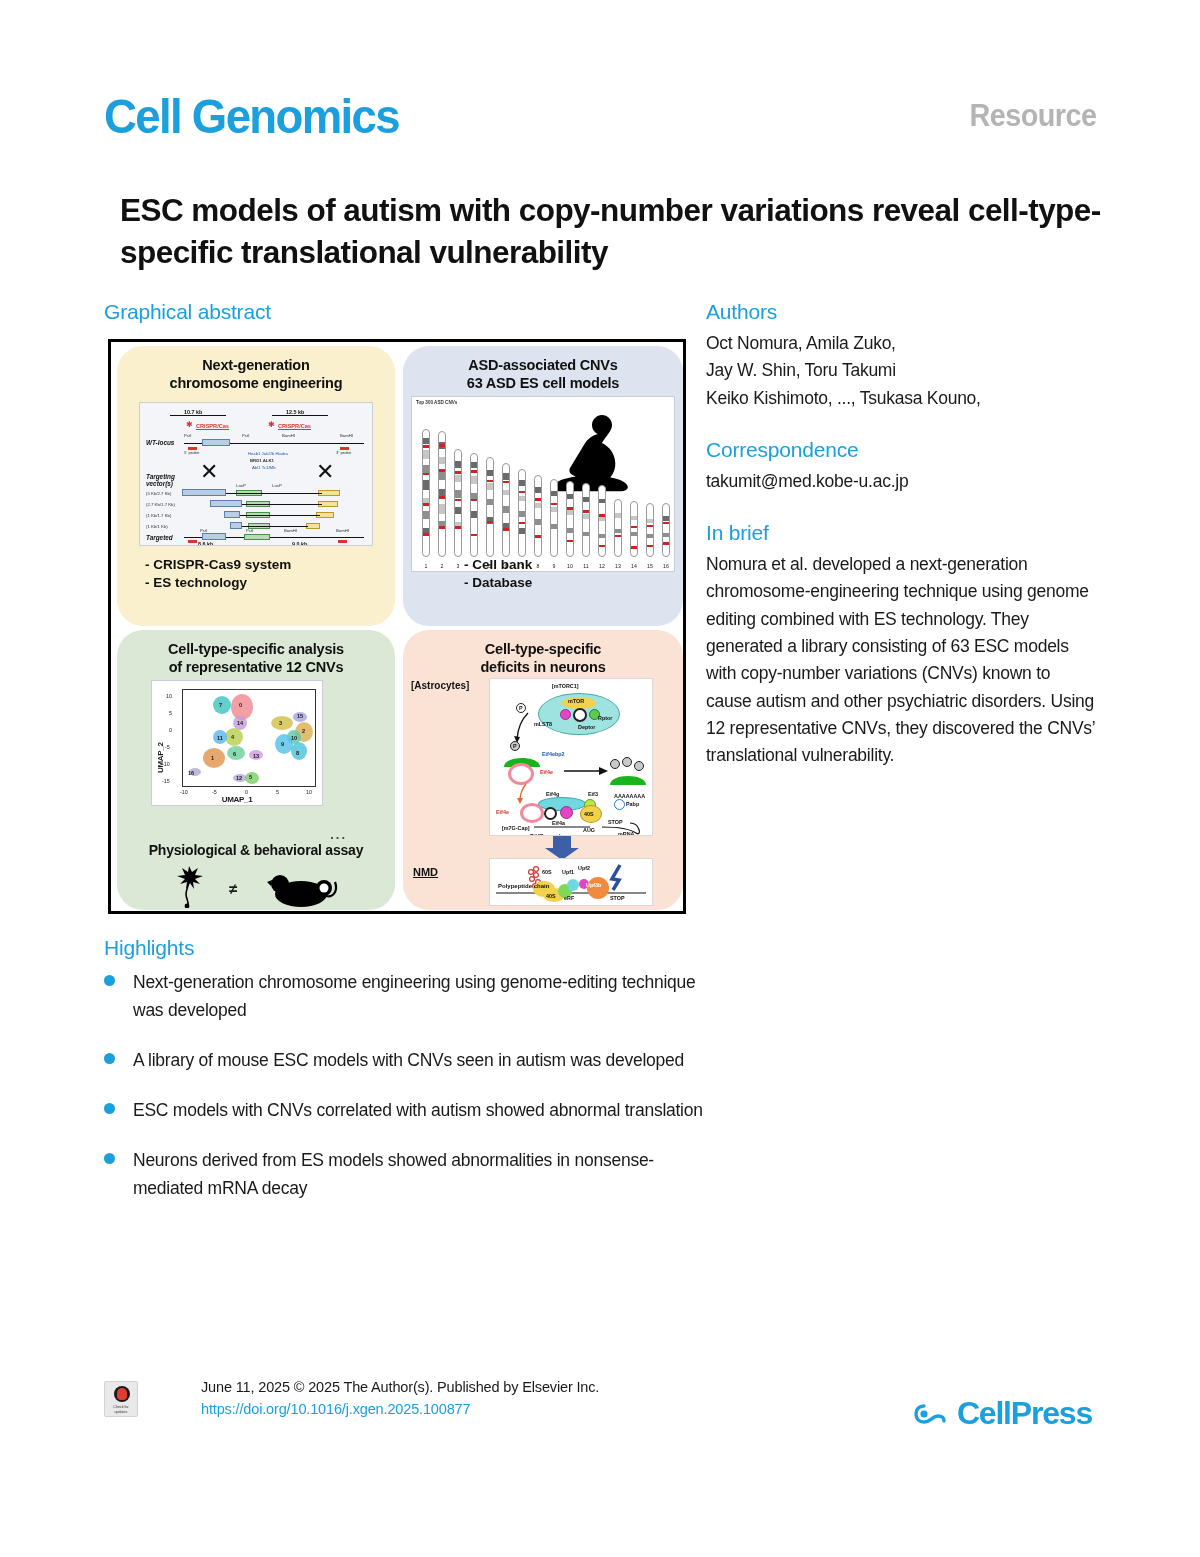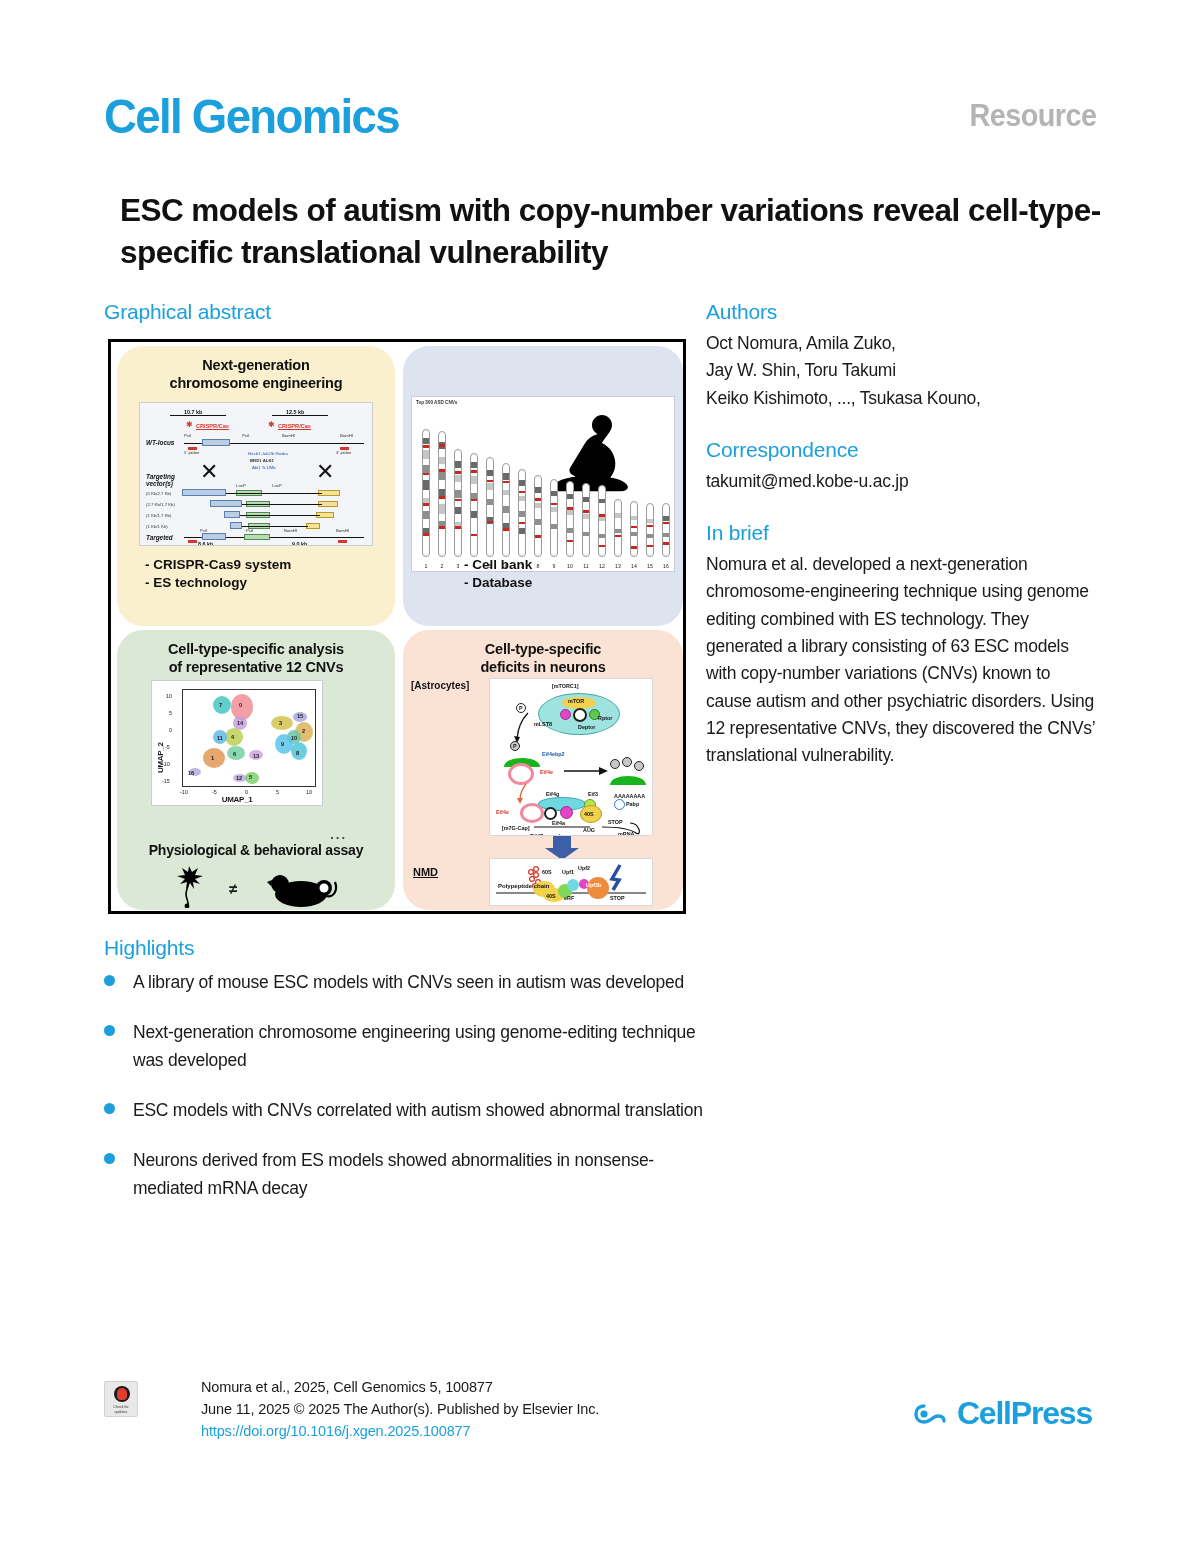--- a/index.html
+++ b/index.html
@@ -254,20 +254,24 @@
           <div class="ce-kb" style="left:152px; top:138px;">9.0 kb</div>
         </div>
 
         <div class="q-bullets" style="position:absolute; left:28px; top:210px;">
           <div>- CRISPR-Cas9 system</div>
           <div>- ES technology</div>
         </div>
       </div>
 
       <div class="quad q-tr">
+        <div class="q-title">
+          <div>ASD-associated CNVs</div>
+          <div>63 ASD ES cell models</div>
+        </div>
 
         <div class="inner-fig ideo-fig">
           <div class="ideo-cap">Top 300 ASD CNVs</div>
 
           <svg class="child" viewBox="0 0 96 86">
             <path fill="#000" d="M62 10c0-5.5-4.5-10-10-10S42 4.5 42 10c0 4 2.4 7.5 5.8 9.1-5.8 1.6-10.6 5.2-13.6 10.3L20 53c-1.3 2.3-.5 5.2 1.8 6.5l4 2.3c-9 .7-17.5 3.6-21.4 7.4-1.8 1.8-2.3 3.6-1.3 5 1 1.5 3.2 2 6 2h62c3.6 0 6-1.2 6.6-3.2.6-2-.8-4.2-3.8-6.1-3.2-2-8-3.6-13.6-4.4 3.4-4.2 5.2-9.3 5-14.6-.3-8.7-5.6-16.3-13.4-19.9C56.6 20.4 62 15.8 62 10z"></path>
             <path fill="#000" d="M26 60l18-6 5 8-20 6z"></path>
           </svg>
 
           <div class="chr" style="left:10px; height:128px;">
@@ -648,25 +652,25 @@
     <div class="gap-b"></div>
     <div class="sec-head">In brief</div>
     <div class="gap-a"></div>
     <div class="brief-txt">Nomura et al. developed a next-generation chromosome-engineering technique using genome editing combined with ES technology. They generated a library consisting of 63 ESC models with copy-number variations (CNVs) known to cause autism and other psychiatric disorders. Using 12 representative CNVs, they discovered the CNVs’ translational vulnerability.</div>
   </div>
 
   <div class="sec-head hl-head">Highlights</div>
   <div class="hl-list">
     <div class="hl-item">
       <div class="hl-dot"></div>
-      <div class="hl-text">A library of mouse ESC models with CNVs seen in autism was developed</div>
+      <div class="hl-text">Next-generation chromosome engineering using genome-editing technique was developed</div>
     </div>
     <div class="hl-item">
       <div class="hl-dot"></div>
-      <div class="hl-text">Next-generation chromosome engineering using genome-editing technique was developed</div>
+      <div class="hl-text">A library of mouse ESC models with CNVs seen in autism was developed</div>
     </div>
     <div class="hl-item">
       <div class="hl-dot"></div>
       <div class="hl-text">ESC models with CNVs correlated with autism showed abnormal translation</div>
     </div>
     <div class="hl-item">
       <div class="hl-dot"></div>
       <div class="hl-text">Neurons derived from ES models showed abnormalities in nonsense-mediated mRNA decay</div>
     </div>
   </div>
@@ -675,21 +679,20 @@
     <div class="crossmark">
       <div class="cm-circle">
         <div class="cm-inner"></div>
       </div>
       <div class="cm-text">
         <span>Check for</span><br>
         <span>updates</span>
       </div>
     </div>
     <div class="cite">
-      <div>Nomura et al., 2025, Cell Genomics 5, 100877</div>
       <div>June 11, 2025 © 2025 The Author(s). Published by Elsevier Inc.</div>
       <div class="doi">https://doi.org/10.1016/j.xgen.2025.100877</div>
     </div>
     <div class="cp-logo">
       <svg width="34" height="26" viewBox="0 0 34 26">
         <path d="M10 5c-5 0-8 3-8 8s3 8 8 8c6 0 9-6 14-6 4 0 6 2 6 5" stroke="#1ba0dd" stroke-width="3.4" fill="none" stroke-linecap="round"></path>
         <circle cx="10" cy="13" r="3.6" fill="#1ba0dd"></circle>
       </svg>
       <div class="cp-word">CellPress</div>
     </div>

